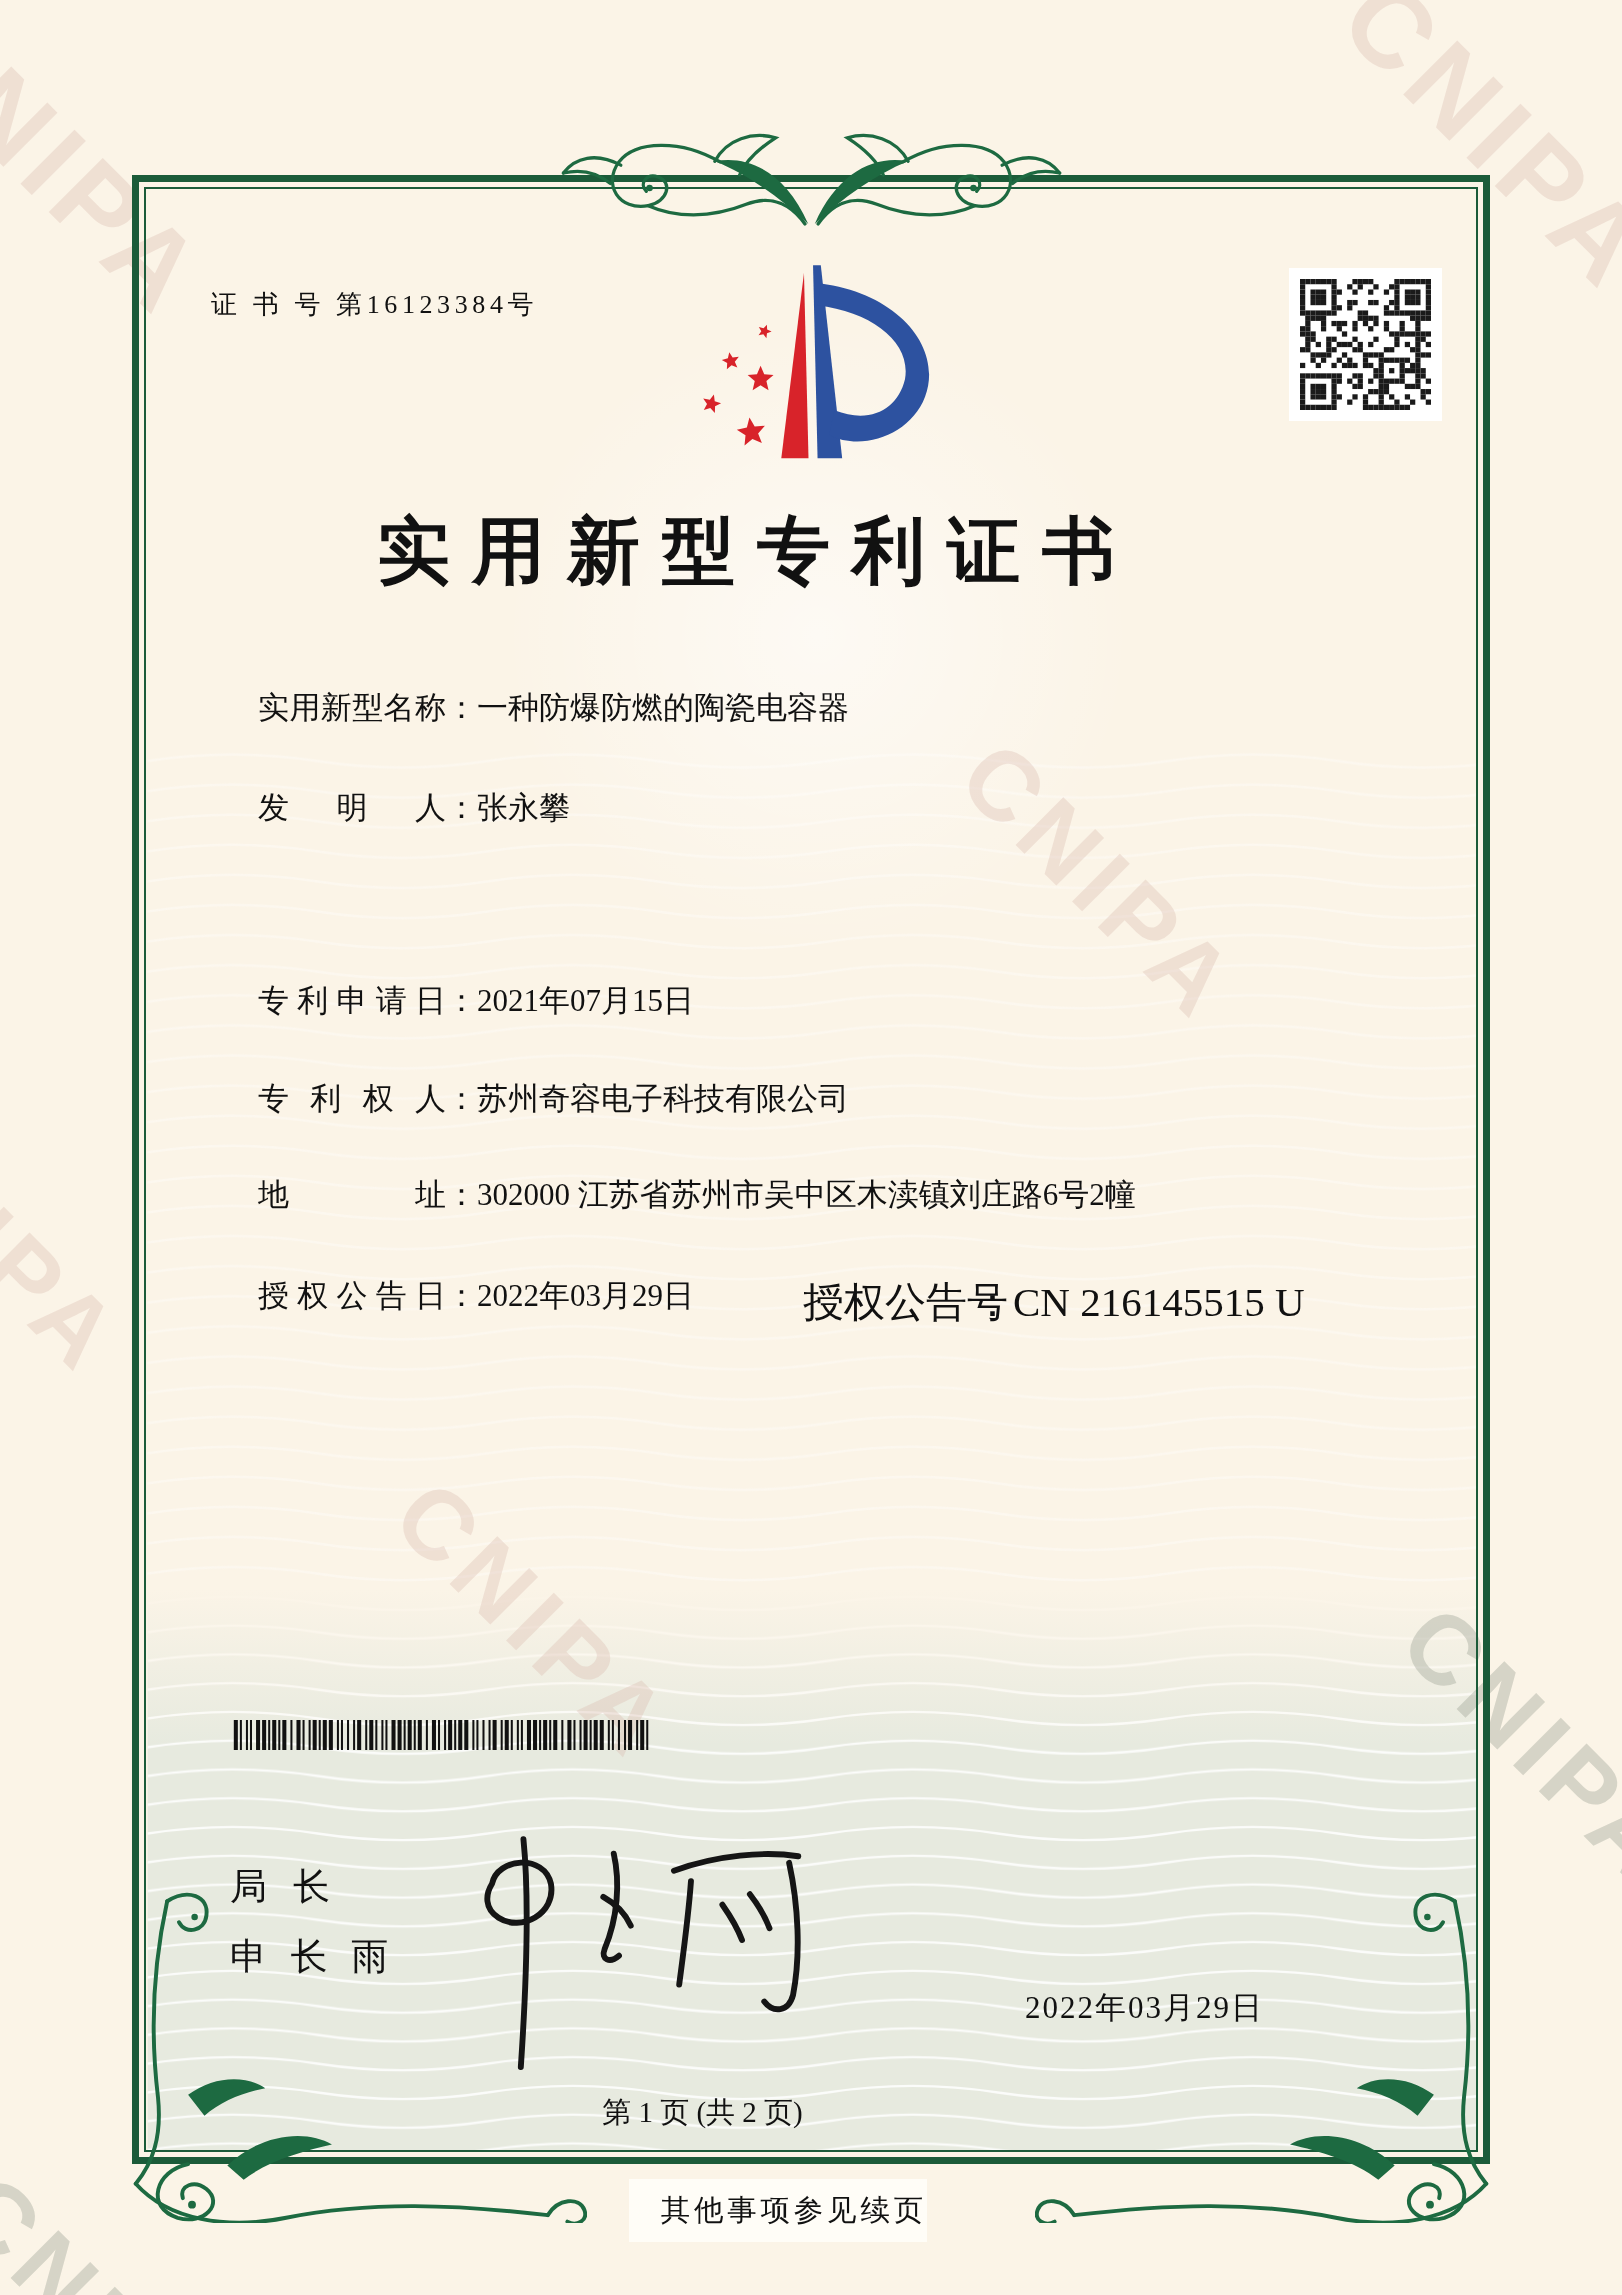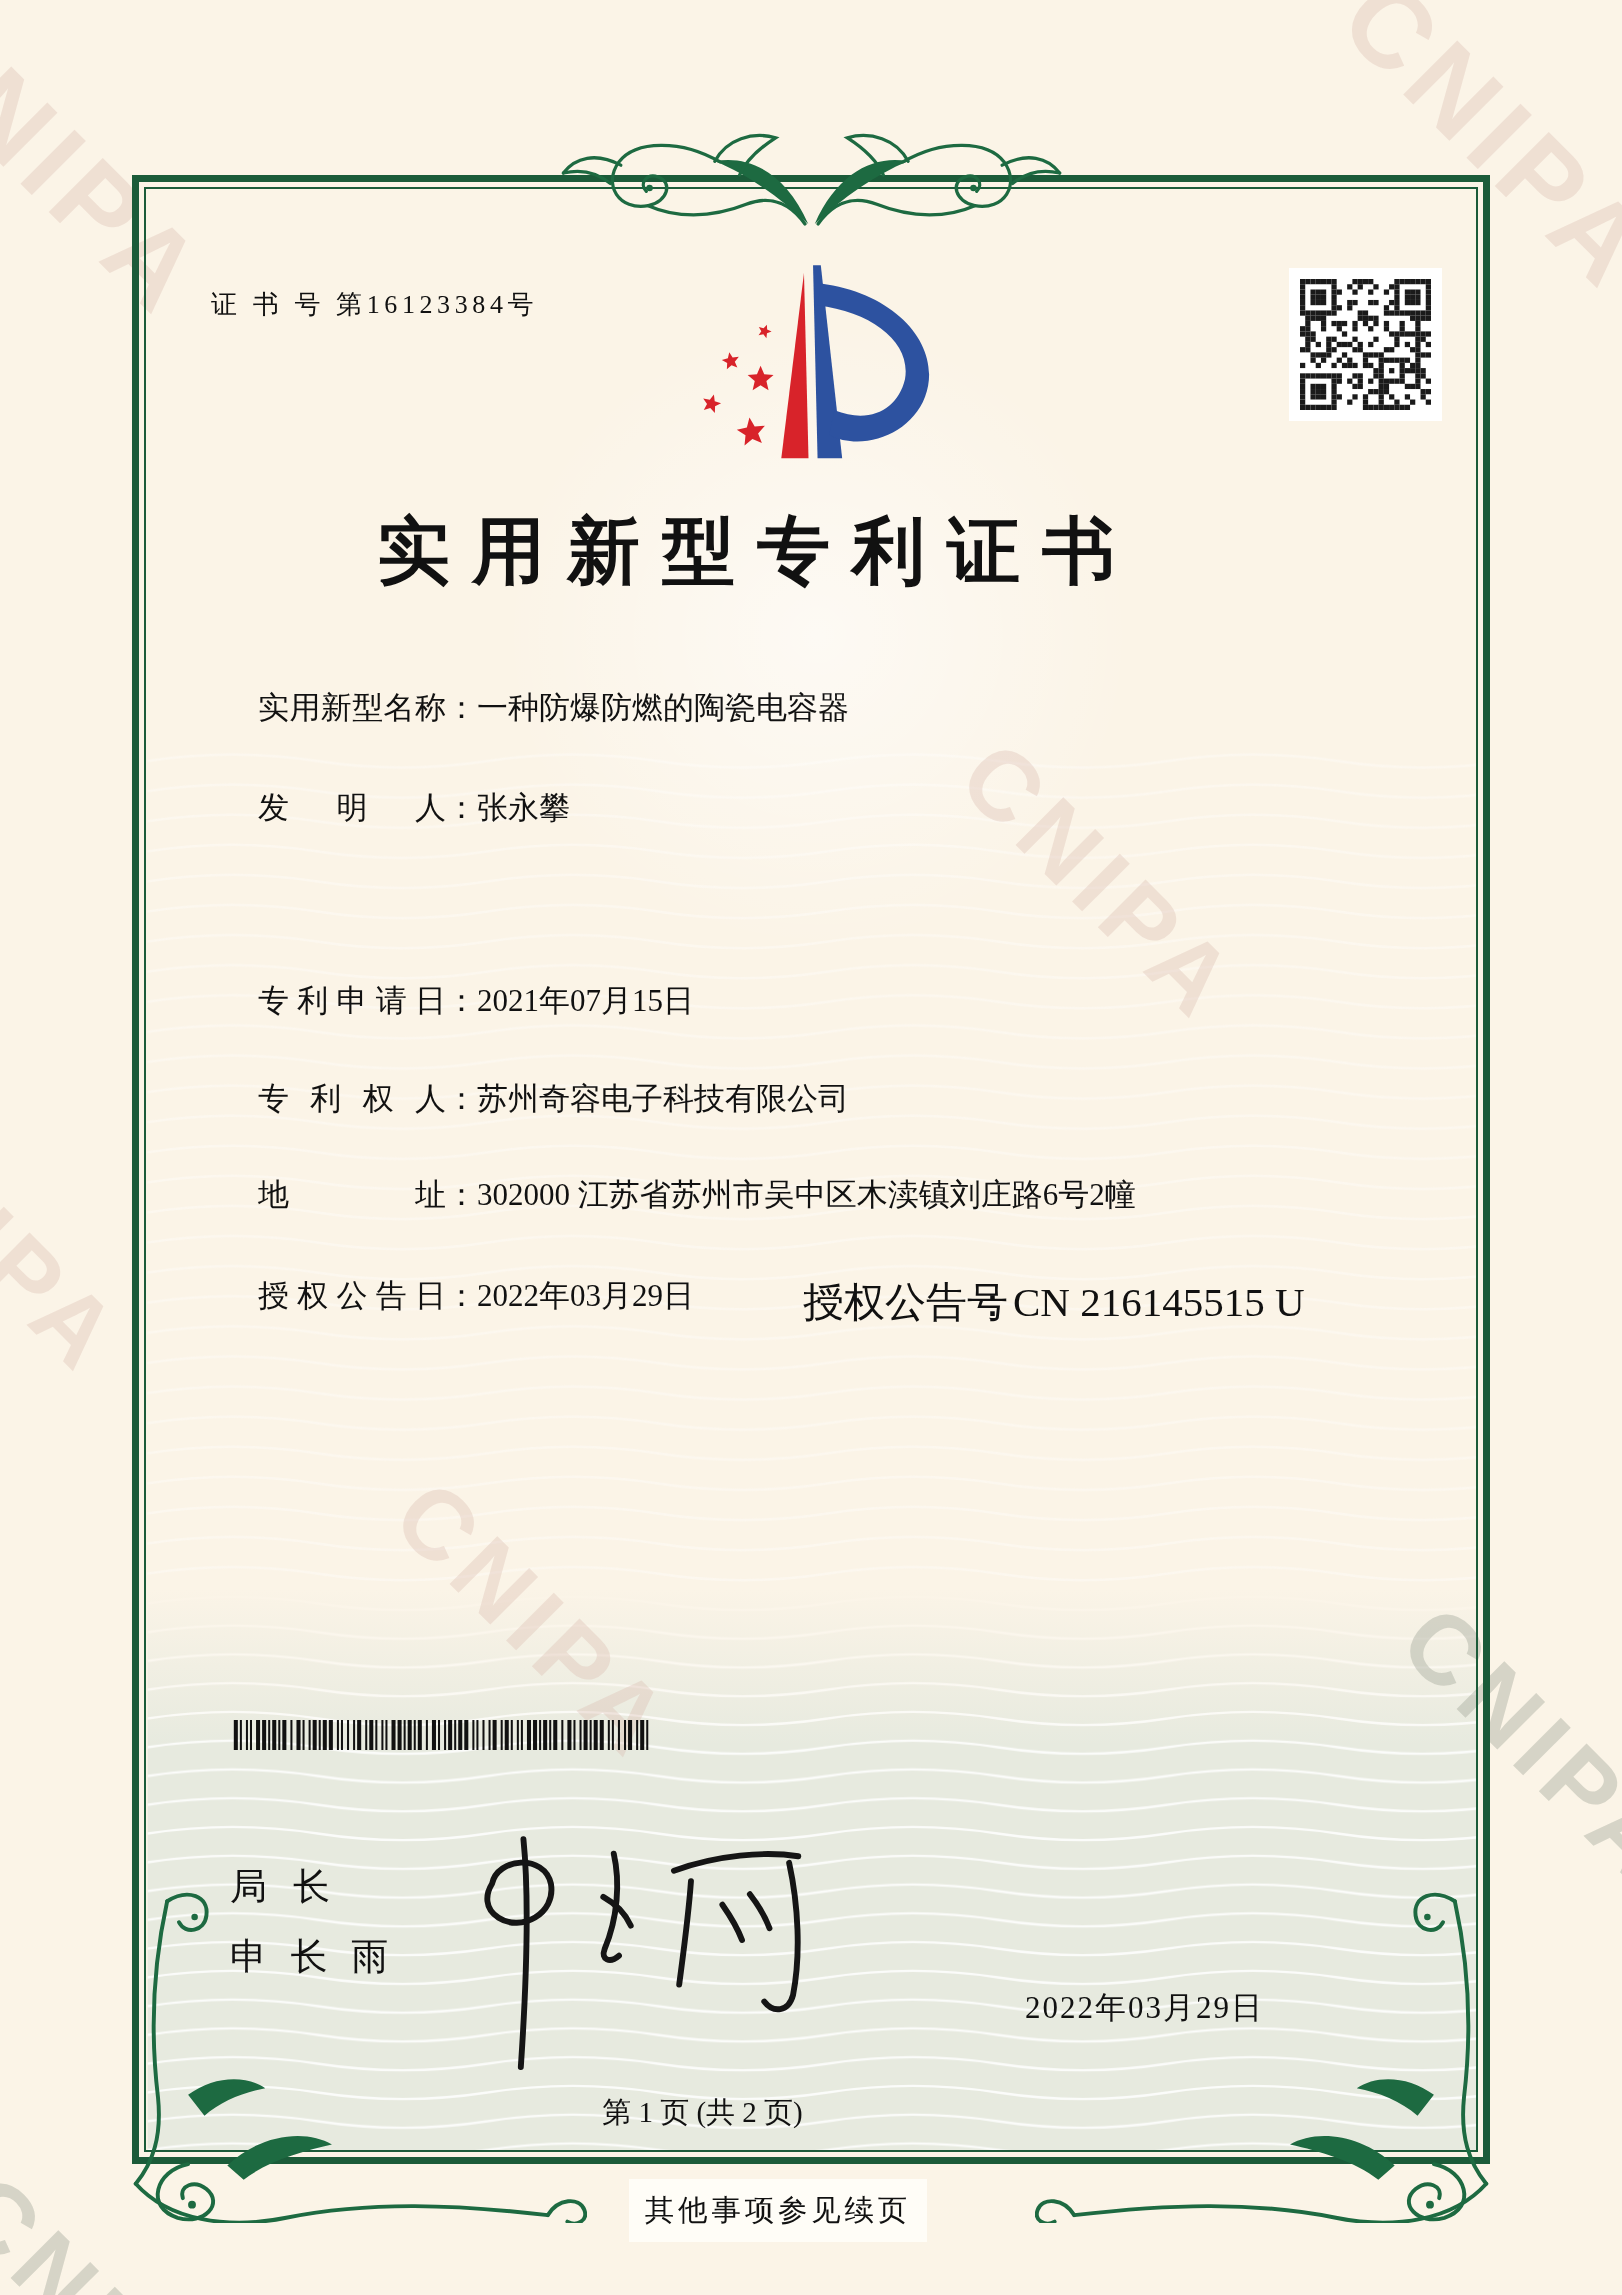--- a/index.html
+++ b/index.html
@@ -32,21 +32,21 @@
   .r5{top:1078px;} .r6{top:1174px;} .r7{top:1275px;}
   .grant-right{position:absolute;left:803px;top:1275px;font-size:41px;white-space:nowrap;}
   .body-text{position:absolute;left:221px;top:1340px;width:1182px;font-size:30px;line-height:46px;
              text-align:justify;}
   .body-text p{margin:0;text-indent:2em;}
   .director-title{position:absolute;left:230px;top:1862px;font-size:37px;letter-spacing:26px;}
   .director-name{position:absolute;left:230px;top:1932px;font-size:37px;letter-spacing:23.6px;text-align:center;}
   .issue-date{position:absolute;left:1025px;top:1987px;font-size:31px;letter-spacing:2px;}
   .page-info{position:absolute;left:0;top:2093px;width:1405px;text-align:center;font-size:29px;}
   .footer-band{position:absolute;left:629px;top:2179px;width:298px;height:63px;background:#fffdf7;
-               text-align:center;font-size:29.4px;line-height:63px;letter-spacing:3.9px;}
+               text-align:right;font-size:29.4px;line-height:63px;letter-spacing:3.9px;}
   
   .logo{position:absolute;left:679px;top:263px;width:259px;height:204px;}
   .qr-box{position:absolute;left:1289px;top:268px;width:153px;height:153px;background:#fff;}
   .qr-box svg{position:absolute;left:11px;top:11px;}
   .barcode{position:absolute;left:233px;top:1720px;width:419px;height:30px;}
   .signature{position:absolute;left:458px;top:1826px;width:445px;height:249px;}
   .orn-top{position:absolute;left:550px;top:126px;width:523px;height:111px;}
   .orn-corner{position:absolute;width:497px;height:361px;}
   .orn-bl{left:90px;top:1862px;}
   .orn-br{left:1035px;top:1862px;transform:scaleX(-1);}

